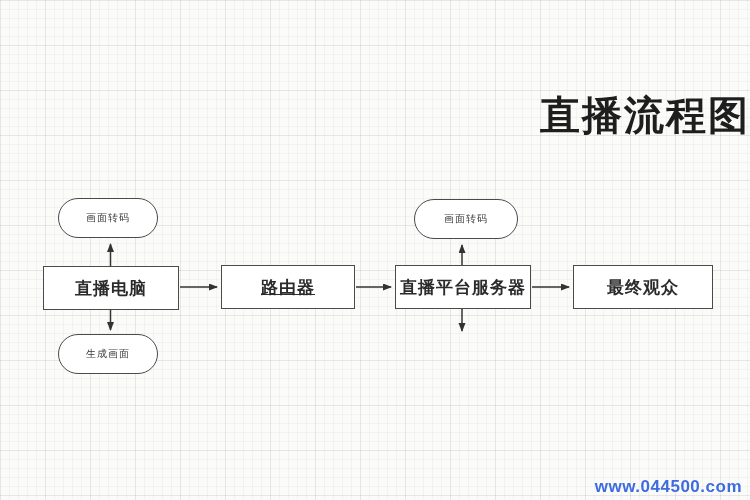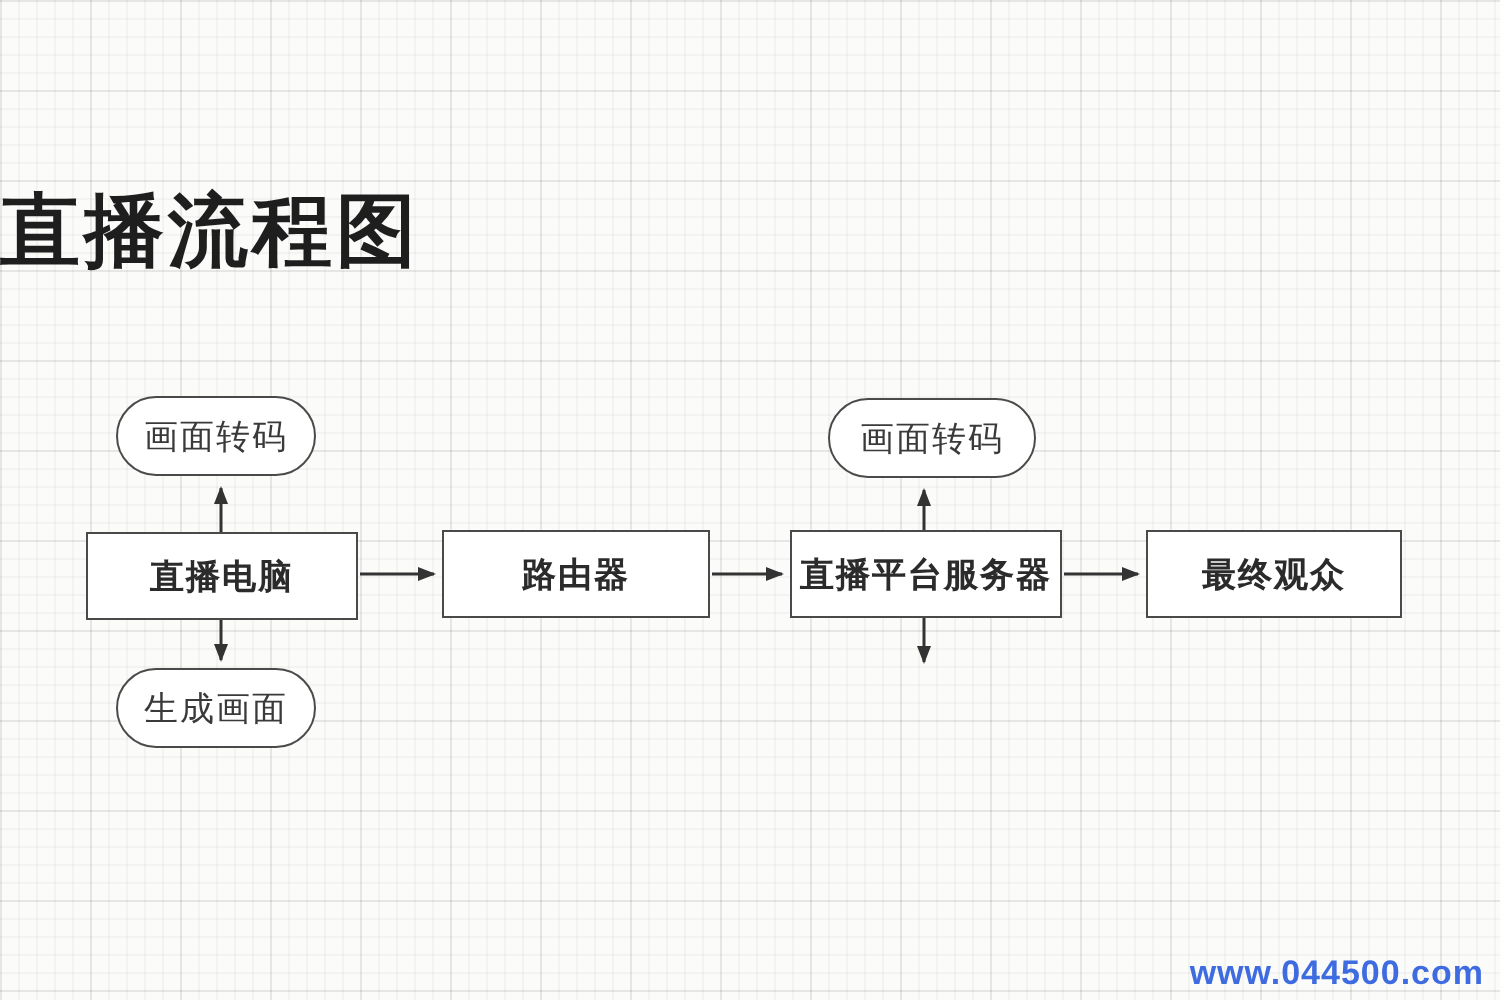--- a/index.html
+++ b/index.html
@@ -12,41 +12,41 @@
     background-color: #fbfbfa;
     background-image:
       linear-gradient(rgba(0,0,0,0.030) 1px, transparent 1px),
       linear-gradient(90deg, rgba(0,0,0,0.030) 1px, transparent 1px),
       linear-gradient(rgba(0,0,0,0.055) 1px, transparent 1px),
       linear-gradient(90deg, rgba(0,0,0,0.055) 1px, transparent 1px);
     background-size: 9px 9px, 9px 9px, 45px 45px, 45px 45px;
   }
   .title {
     position: absolute; left: 0; top: 88px; width: 750px;
-    text-align: left; font-size: 40px; font-weight: bold;
+    text-align: right; font-size: 40px; font-weight: bold;
     color: #1e1e1e; letter-spacing: 2px;
   }
   .node {
     position: absolute; box-sizing: border-box;
     display: flex; align-items: center; justify-content: center;
     background: #ffffff; border: 1.5px solid #4a4a4a;
   }
   .rect-node {
     height: 44px; font-size: 17px; font-weight: bold; color: #2b2b2b;
     letter-spacing: 1px;
   }
   .pill-node {
     height: 40px; border-radius: 20px; border-width: 1.3px;
-    font-size: 17px; font-weight: normal; color: #3a3a3a;
+    font-size: 10px; font-weight: normal; color: #3a3a3a;
     letter-spacing: 1px;
   }
   .n-computer   { left: 43px;  top: 266px; width: 136px; }
-  .n-router     { left: 221px; top: 265px; width: 134px; }
+  .n-router     { left: 221px; top: 265px; width: 134px; text-decoration: underline; }
   .n-server     { left: 395px; top: 265px; width: 136px; }
-  .n-audience   { left: 573px; top: 265px; width: 128px; }
+  .n-audience   { left: 573px; top: 265px; width: 140px; }
   .n-transcode-left  { left: 58px;  top: 198px; width: 100px; }
   .n-generate        { left: 58px;  top: 334px; width: 100px; }
   .n-transcode-right { left: 414px; top: 199px; width: 104px; }
   .n-distribute      { left: 414px; top: 335px; width: 104px; }
   .connectors { position: absolute; left: 0; top: 0; }
   .watermark {
     position: absolute; right: 8px; bottom: 3px;
     font-size: 17px; font-weight: bold; color: #3f6be0;
     letter-spacing: 0.5px;
     margin-left: 44px;

